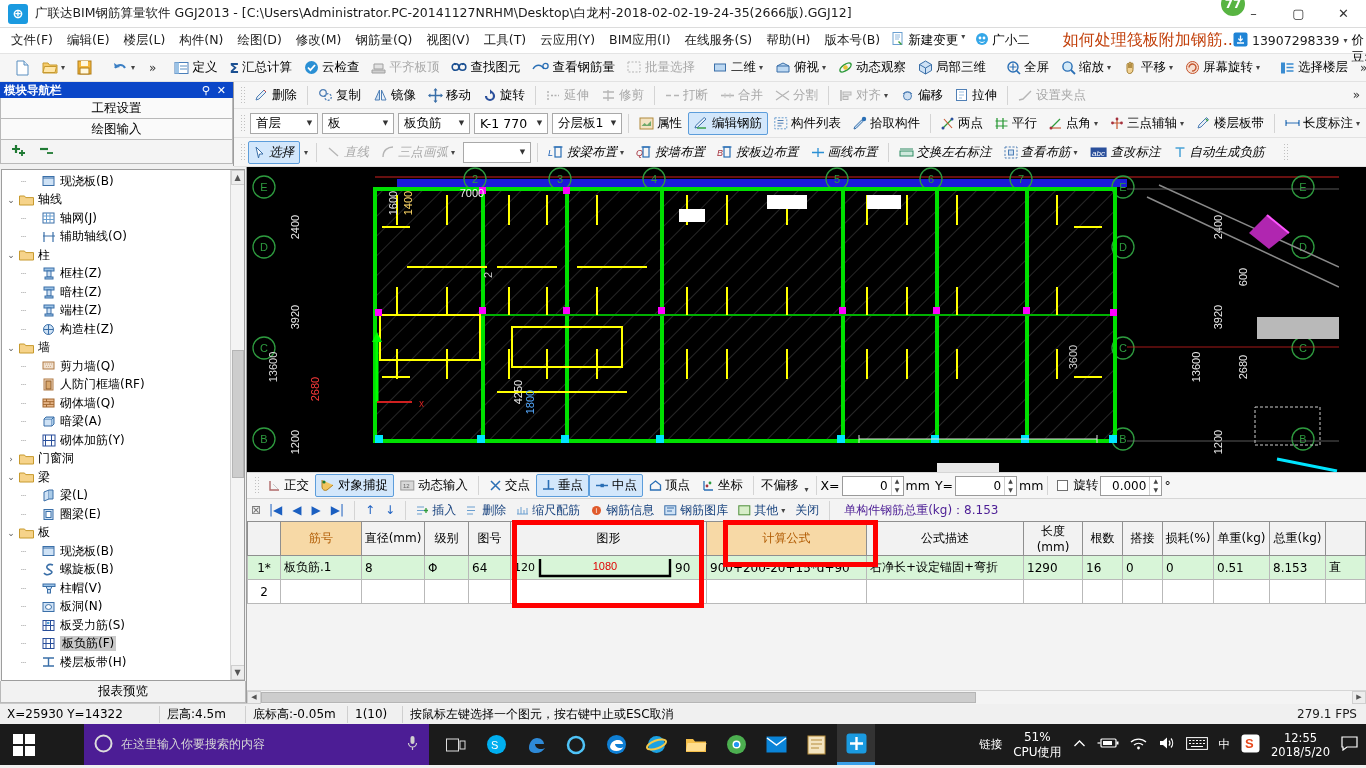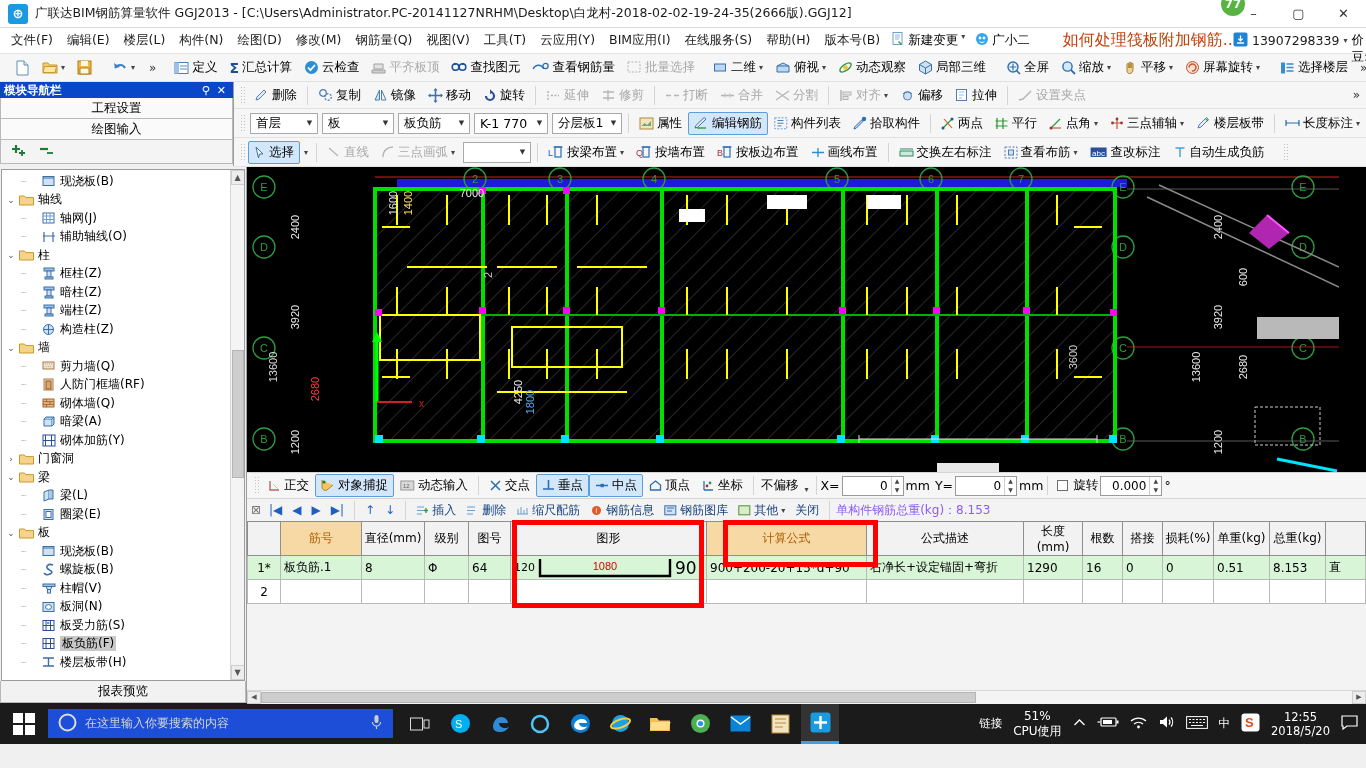--- a/index.html
+++ b/index.html
@@ -116,21 +116,21 @@
                   border-left:1px solid #cfcfcf; height:18px; }
   .spin .arrows span { flex:1; font-size:6px; line-height:8px; text-align:center; color:#444; }
   .chk { width:11px; height:11px; border:1px solid #6f6f6f; background:#fff; margin:0 5px; }
 
   
   .gridpanel { flex:1; background:#f3f3f3; display:flex; flex-direction:column; position:relative; }
   .grid-toolbar { height:22px; display:flex; align-items:center; gap:2px; padding-left:2px;
                   background:#f3f3f3; font-size:12px; white-space:nowrap; }
   .gt-btn { padding:1px 4px; display:flex; align-items:center; gap:3px; color:#16417d; }
   .gt-btn.nav { color:#1b5fc1; font-size:12px; }
-  .gt-label { color:#8b5cf6; font-size:12px; }
+  .gt-label { margin-left:8px; color:#4c1d95; font-size:12px; }
 
   table.rebar { border-collapse:collapse; font-size:12px; table-layout:fixed; width:100%; }
   table.rebar th {
     background:#f2f2f2; border:1px solid #8f8f8f; height:22px; font-weight:normal;
     font-size:12px; color:#000;
   }
   table.rebar th.hl { color:#b05a00; background:#f7d9a6; }
   table.rebar td {
     border:1px solid #b9b9b9; height:24px; background:#d8f5d8; padding:0 3px;
     font-size:12px; overflow:hidden; white-space:nowrap;
@@ -154,22 +154,22 @@
   .statusbar { height:21px; background:#f0f0f0; display:flex; align-items:center;
                border-top:1px solid #c8c8c8; font-size:12px; }
   .st-cell { padding:0 7px; height:17px; display:flex; align-items:center;
              border-right:1px solid #cfcfcf; white-space:nowrap; }
   .st-cell.plain { border-right:none; }
   .st-right { margin-left:auto; padding-right:9px; color:#1b1b1b; }
 
   
   .taskbar { height:41px; background:#1b1b1b; display:flex; align-items:center; color:#fff; }
   .tb-start { width:48px; height:41px; display:flex; align-items:center; justify-content:center; }
-  .tb-search { width:345px; height:29px; display:flex; align-items:center; gap:8px;
-               background:#1d4ed8; padding:0 10px; font-size:12px; color:#d6d6d6; }
+  .tb-search { width:345px; height:41px; display:flex; align-items:center; gap:8px;
+               background:#4c1d95; padding:0 10px; font-size:12px; color:#d6d6d6;margin-left:36px; }
   .tb-icons { display:flex; align-items:center; gap:2px; padding-left:8px; }
   .tbi { width:38px; height:41px; display:flex; align-items:center; justify-content:center; }
   .tbi.active { border-bottom:3px solid #3aa0e8; background:#333; }
   .tray { margin-left:auto; display:flex; align-items:center; gap:11px; padding-right:8px;
           font-size:11.5px; }
   .tray-clock { text-align:center; line-height:14px; font-size:11.5px; }
   .cpu { text-align:center; line-height:15px; font-size:12px; }
 </style>
 </head>
 <body>
@@ -634,21 +634,21 @@
         <div class="tb-btn">
           <svg width="15" height="12" viewBox="0 0 15 12">
               <path d="M1 3v6M14 3v6M1 6h13" stroke="#2a6fb5" stroke-width="1.2"></path>
               <path d="M2 4.5l-1 1.5 1 1.5zM13 4.5l1 1.5-1 1.5z" fill="#2a6fb5"></path>
             </svg>
           <span>长度标注</span>
           <span class="caret">▾</span>
         </div>
       </div>
 
-      <div class="toolbar" style="height:29px;">
+      <div class="toolbar" style="height:29px;font-style:italic;">
         <div class="tb-grip"></div>
         <div class="tb-btn active">
           <svg width="12" height="13" viewBox="0 0 12 13">
               <path d="M2 1l7 7H5.5l-1 4z" fill="#fff" stroke="#3a6fa8"></path>
             </svg>
           <span>选择</span>
         </div>
         <span class="caret" style="padding:0 4px;">▾</span>
         <div class="tb-sep"></div>
         <div class="tb-btn disabled">
@@ -1425,21 +1425,21 @@
                   <td>8</td>
                   <td>Φ</td>
                   <td>64</td>
                   <td class="shape">
                     <div style="display:flex;align-items:center;height:22px;gap:1px;">
                       <span style="font-size:11px;">120</span>
                       <svg width="136" height="20" viewBox="0 0 136 20" style="margin:0 1px;">
                         <path d="M3 1v17h130V1" stroke="#000" stroke-width="2.4" fill="none"></path>
                         <text x="68" y="12" font-size="11" fill="#e00000" text-anchor="middle" font-family="sans-serif">1080</text>
                       </svg>
-                      <span style="font-size:17px;">90</span>
+                      <span style="font-size:12px;">90</span>
                     </div>
                   </td>
                   <td>900+200-20+15*d+90</td>
                   <td>右净长+设定锚固+弯折</td>
                   <td>1290</td>
                   <td>16</td>
                   <td>0</td>
                   <td>0</td>
                   <td>0.51</td>
                   <td>8.153</td>
@@ -1474,20 +1474,28 @@
           </div>
           <div class="hsbtn">▶</div>
         </div>
       </div>
     </div>
   </div>
 
   <div class="redbox" style="left:512px; top:520px; width:192px; height:88px;"></div>
   <div class="redbox" style="left:723px; top:520px; width:155px; height:47px;"></div>
 
+  <div class="statusbar">
+    <div class="st-cell" style="width:160px;">X=25930  Y=14322</div>
+    <div class="st-cell" style="width:86px;">层高:4.5m</div>
+    <div class="st-cell" style="width:102px;">底标高:-0.05m</div>
+    <div class="st-cell" style="width:55px;">1(10)</div>
+    <div class="st-cell plain">按鼠标左键选择一个图元，按右键中止或ESC取消</div>
+    <div class="st-right">279.1 FPS</div>
+  </div>
 
   <div class="taskbar">
     <div class="tb-start">
       <svg width="22" height="22" viewBox="0 0 22 22">
           <rect x="0" y="0" width="10" height="10" fill="#fff"></rect>
           <rect x="12" y="0" width="10" height="10" fill="#fff"></rect>
           <rect x="0" y="12" width="10" height="10" fill="#fff"></rect>
           <rect x="12" y="12" width="10" height="10" fill="#fff"></rect>
         </svg>
     </div>

